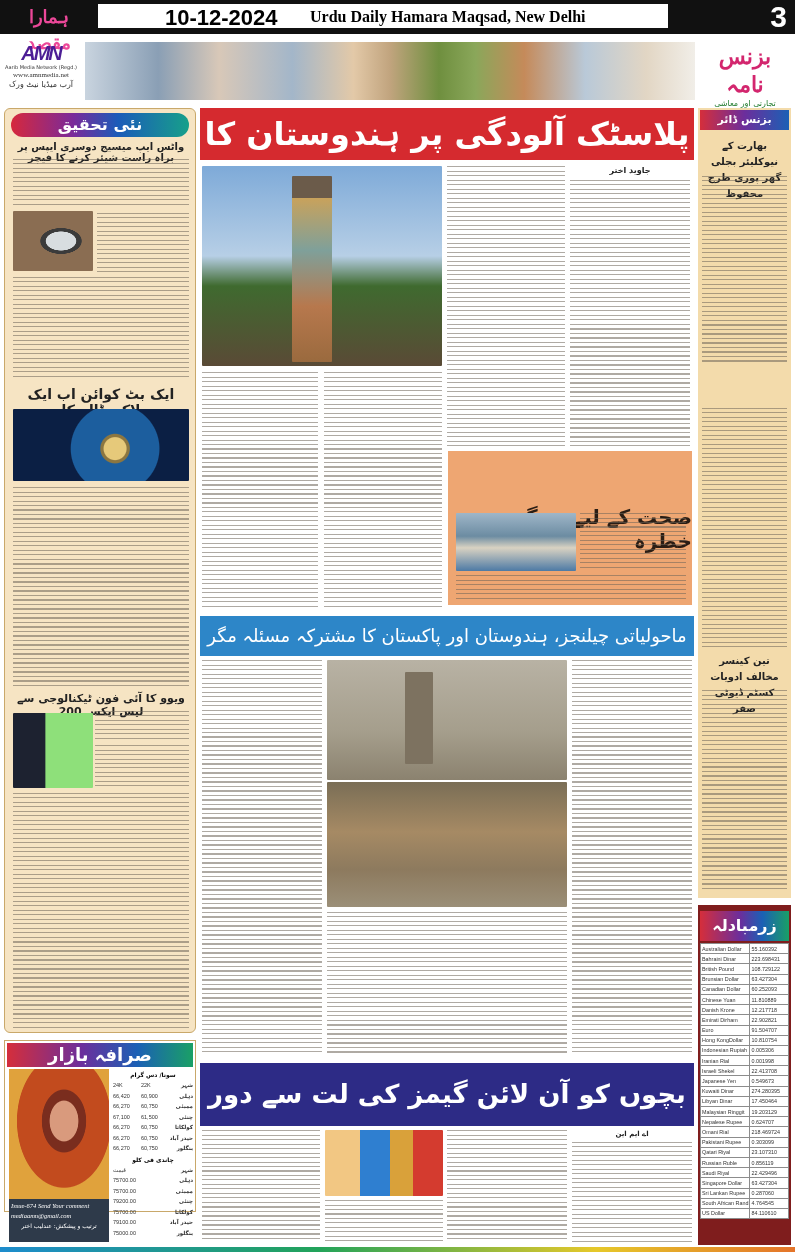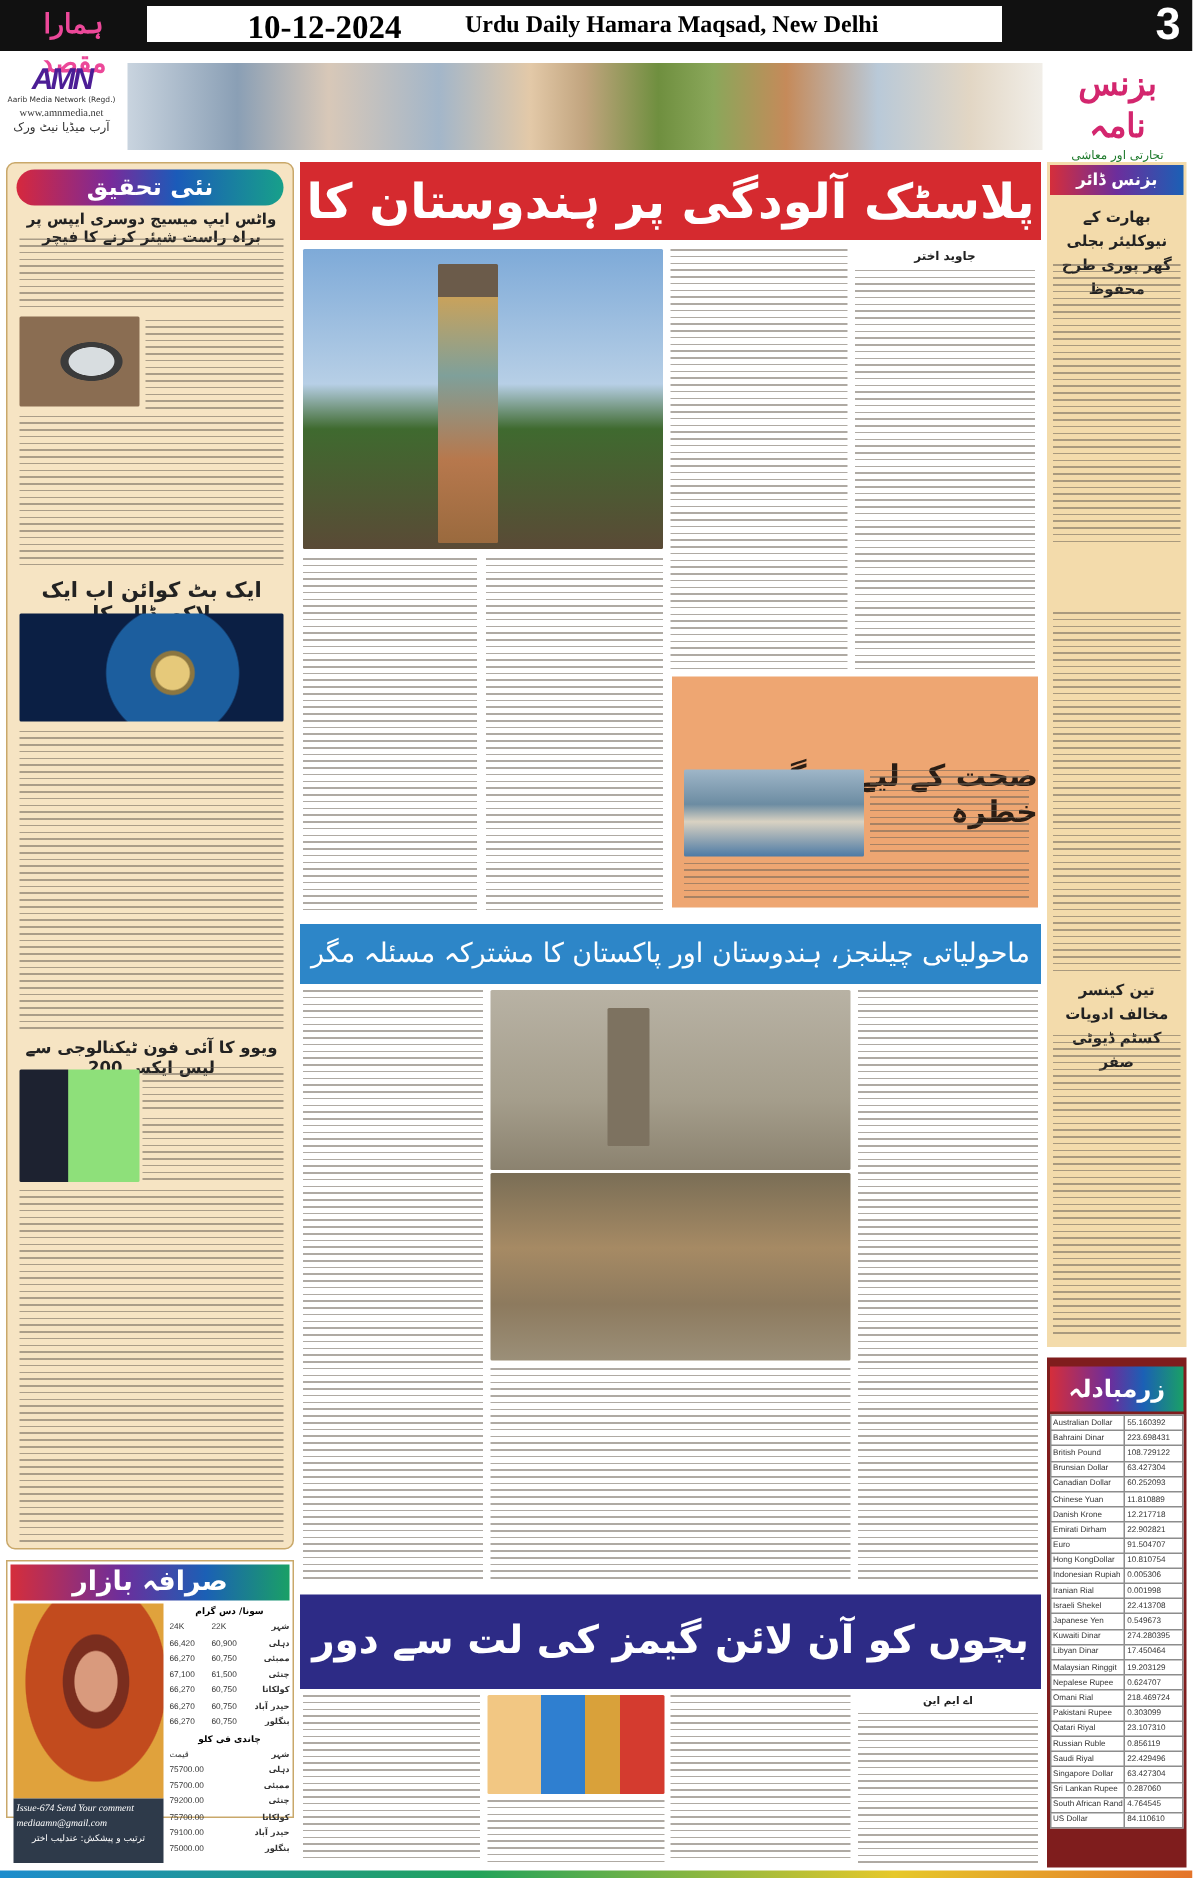--- a/index.html
+++ b/index.html
@@ -1,20 +1,20 @@
 <!DOCTYPE html>
 <html><head>
 <meta charset="utf-8">
 <style>
   * { box-sizing: border-box; margin: 0; padding: 0; }
   body { width: 795px; height: 1252px; background: #fff; font-family: "DejaVu Sans", sans-serif; position: relative; overflow: hidden; }
   .masthead { position: absolute; left: 0; top: 0; width: 795px; height: 34px; background: #111; }
   .masthead .strip { position: absolute; left: 98px; top: 2px; width: 570px; height: 28px; background: #fff; border-bottom: 2px solid #111; border-top: 2px solid #111; }
   .masthead .logo { position: absolute; left: 4px; top: 4px; width: 90px; height: 26px; color: #ec4899; font-family: "DejaVu Serif", serif; font-weight: bold; font-size: 18px; text-align: center; line-height: 26px; direction: rtl; }
-  .masthead .date { position: absolute; left: 165px; top: 5px; font-family: Liberation Serif, serif; font-weight: bold; font-size: 22px; color: #000; }
+  .masthead .date { position: absolute; left: 165px; top: 5px; font-family: Liberation Sans, sans-serif; font-weight: bold; font-size: 22px; color: #000; }
   .masthead .paper { position: absolute; left: 310px; top: 8px; font-family: "Liberation Serif", serif; font-weight: bold; font-size: 16px; color: #000; }
   .masthead .page { position: absolute; right: 8px; top: 0; font-family: "Liberation Sans", sans-serif; font-weight: bold; font-size: 30px; color: #fff; }
 
   .banner { position: absolute; left: 0; top: 40px; width: 795px; height: 62px; }
   .banner .amn { position: absolute; left: 2px; top: 2px; width: 78px; height: 58px; text-align: center; }
   .banner .amn .mark { font-family: "Liberation Sans", sans-serif; font-weight: bold; font-size: 20px; color: #4c1d95; letter-spacing: -2px; line-height: 22px; font-style: italic; text-align: center; }
   .banner .amn .small { font-size: 5px; color: #333; line-height: 7px; }
   .banner .amn .url { font-family: "Liberation Serif", serif; font-size: 7px; color: #333; line-height: 9px; }
   .banner .amn .urdu { font-size: 8px; color: #333; direction: rtl; line-height: 10px; }
   .banner .photo { position: absolute; left: 85px; top: 2px; width: 610px; height: 58px;

